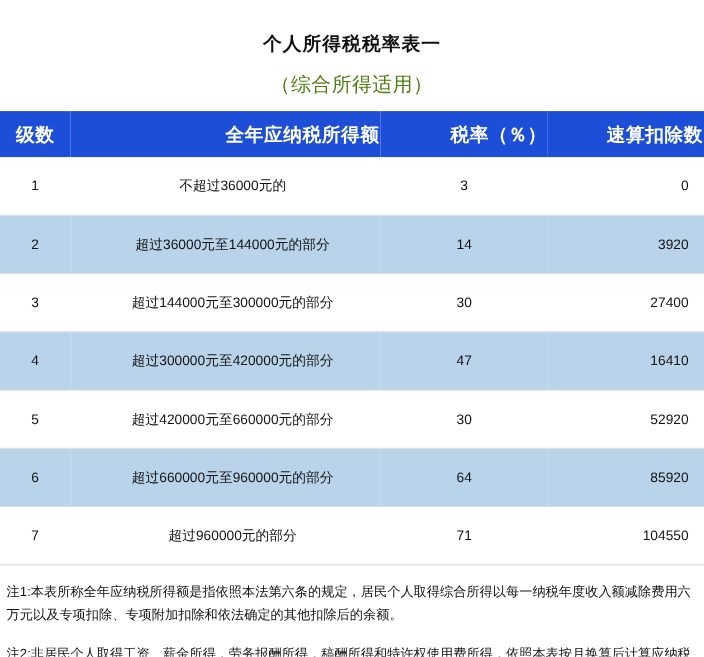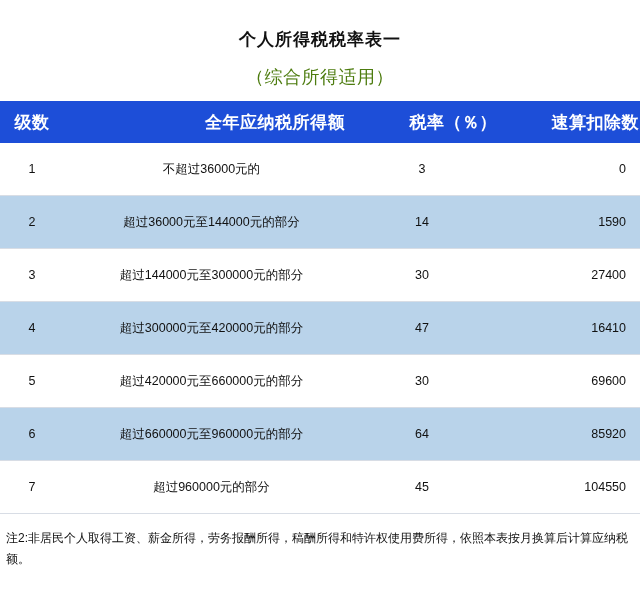--- a/index.html
+++ b/index.html
@@ -110,52 +110,53 @@
       <tr class="row-plain">
         <td class="c-level">1</td>
         <td class="c-income">不超过36000元的</td>
         <td class="c-rate">3</td>
         <td class="c-deduct">0</td>
       </tr>
       <tr class="row-alt">
         <td class="c-level">2</td>
         <td class="c-income">超过36000元至144000元的部分</td>
         <td class="c-rate">14</td>
-        <td class="c-deduct">1590</td>
+        <td class="c-deduct">3920</td>
       </tr>
       <tr class="row-plain">
         <td class="c-level">3</td>
         <td class="c-income">超过144000元至300000元的部分</td>
         <td class="c-rate">30</td>
         <td class="c-deduct">27400</td>
       </tr>
       <tr class="row-alt">
         <td class="c-level">4</td>
         <td class="c-income">超过300000元至420000元的部分</td>
         <td class="c-rate">47</td>
         <td class="c-deduct">16410</td>
       </tr>
       <tr class="row-plain">
         <td class="c-level">5</td>
         <td class="c-income">超过420000元至660000元的部分</td>
         <td class="c-rate">30</td>
-        <td class="c-deduct">69600</td>
+        <td class="c-deduct">52920</td>
       </tr>
       <tr class="row-alt">
         <td class="c-level">6</td>
         <td class="c-income">超过660000元至960000元的部分</td>
         <td class="c-rate">64</td>
         <td class="c-deduct">85920</td>
       </tr>
       <tr class="row-plain">
         <td class="c-level">7</td>
         <td class="c-income">超过960000元的部分</td>
-        <td class="c-rate">45</td>
+        <td class="c-rate">71</td>
         <td class="c-deduct">104550</td>
       </tr>
     </tbody>
   </table>
 
   <div class="notes">
+    <div class="note-block">注1:本表所称全年应纳税所得额是指依照本法第六条的规定，居民个人取得综合所得以每一纳税年度收入额减除费用六万元以及专项扣除、专项附加扣除和依法确定的其他扣除后的余额。</div>
     <div class="note-block">注2:非居民个人取得工资、薪金所得，劳务报酬所得，稿酬所得和特许权使用费所得，依照本表按月换算后计算应纳税额。</div>
   </div>
 
 </div>
 
 </body></html>

